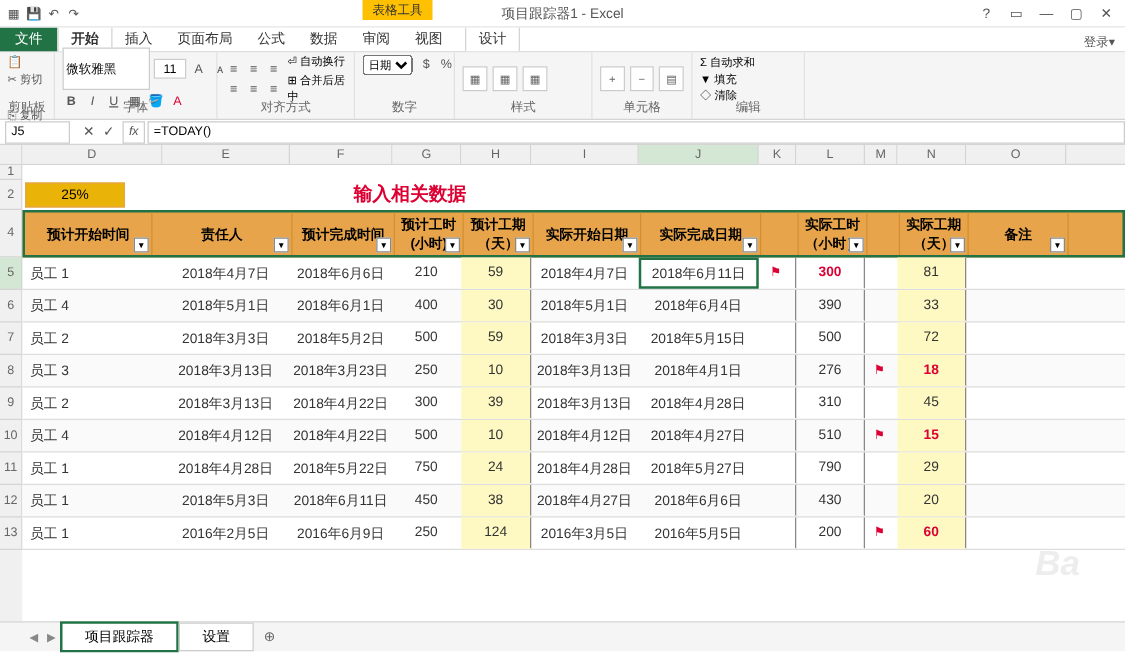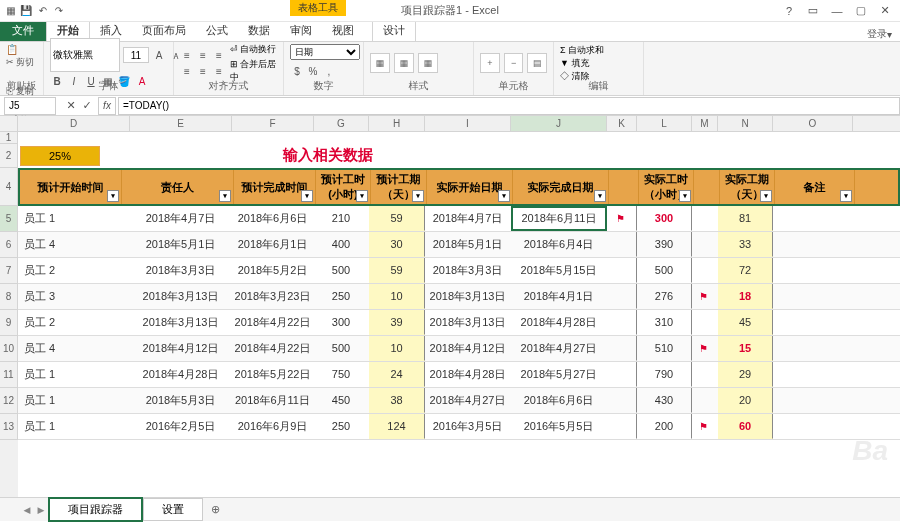--- a/index.html
+++ b/index.html
@@ -94,21 +94,21 @@
     .datarow.alt { background: #fafafa; }
     .bottom-border { border-bottom: 2px solid #e7a44a; }
     
     
     .sheet-tabs { height: 24px; display: flex; align-items: center; background: #f5f5f5; border-top: 1px solid #d4d4d4; padding-left: 20px; gap: 0; }
     .sheet-tab { padding: 3px 18px; font-size: 11px; background: #fff; border: 1px solid #ccc; cursor: pointer; }
     .sheet-tab.active { border: 2px solid #217346; }
     .sheet-add { padding: 0 8px; color: #666; cursor: pointer; }
     .nav-arrow { width: 14px; height: 14px; color: #888; display: flex; align-items: center; justify-content: center; font-size: 9px; }
     
-    .watermark { position: absolute; right: 12px; bottom: 30px; color: #ccc; font-size: 28px; font-weight: bold; opacity: 0.35; font-style: italic; }
+    .watermark { position: absolute; right: 36px; bottom: 30px; color: #ccc; font-size: 28px; font-weight: bold; opacity: 0.35; font-style: italic; }
   </style>
 </head>
 <body>
 
 <div class="titlebar">
   <div class="win-left">
     <div class="win-btn-l">▦</div>
     <div class="win-btn-l">💾</div>
     <div class="win-btn-l">↶</div>
     <div class="win-btn-l">↷</div>
@@ -191,21 +191,21 @@
         </div>
       </div>
       <div style="display:flex;flex-direction:column;font-size:9px;gap:2px;">
         <span>⏎ <span>自动换行</span></span>
         <span>⊞ <span>合并后居中</span></span>
       </div>
     </div>
     <div class="group-name">对齐方式</div>
   </div>
   <div class="group number-group">
-    <div class="group-body" style="flex-direction:column;align-items:flex-start;">
+    <div class="group-body" style="align-items:flex-start;">
       <select style="width:70px;font-size:9px;height:16px;"><option>日期</option></select>
       <div style="display:flex;gap:2px;">
         <span class="btn-small">$</span>
         <span class="btn-small">%</span>
         <span class="btn-small">,</span>
       </div>
     </div>
     <div class="group-name">数字</div>
   </div>
   <div class="group style-group">

